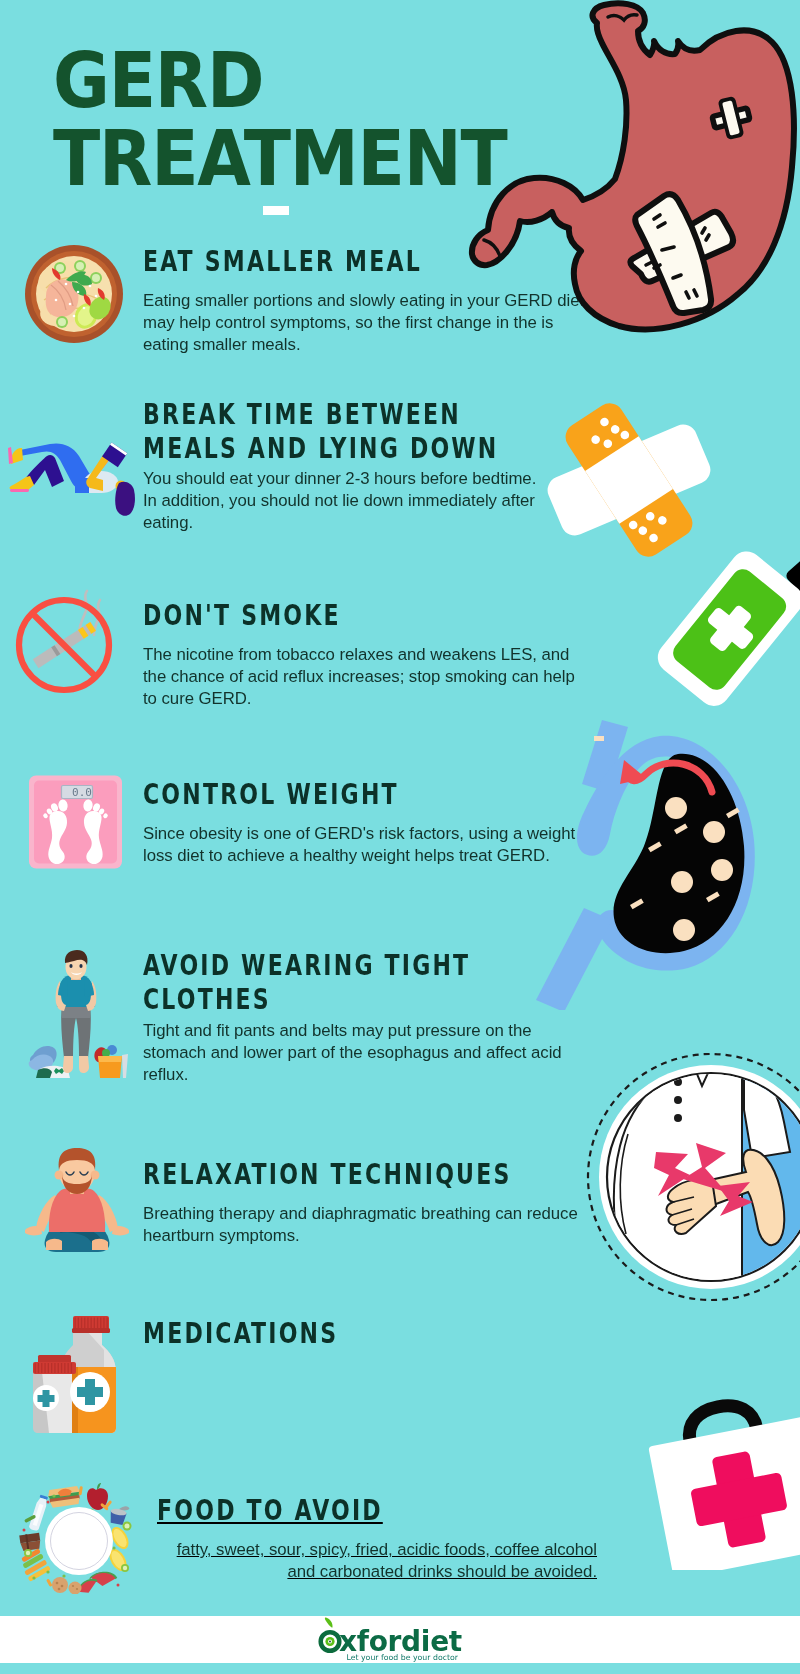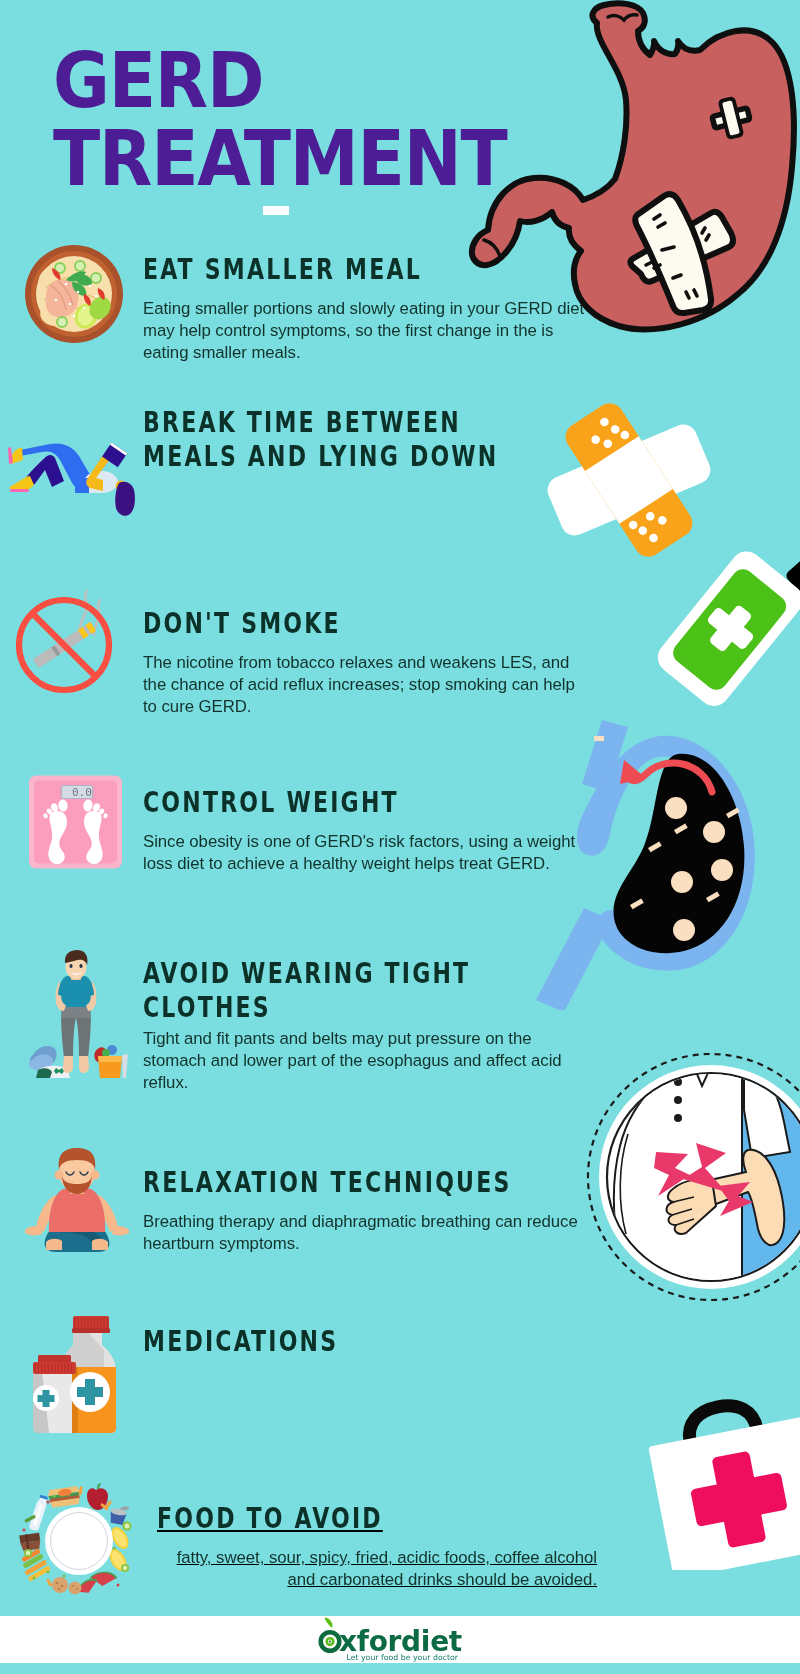--- a/index.html
+++ b/index.html
@@ -1,20 +1,20 @@
 <!DOCTYPE html>
 <html><head>
 <meta charset="utf-8">
 <style>
   html,body{margin:0;padding:0;}
   body{width:800px;height:1674px;background:#7adee0;font-family:"Liberation Sans",sans-serif;overflow:hidden;}
   .page{position:relative;width:800px;height:1674px;background:#7adee0;overflow:hidden;}
-  .title{position:absolute;left:53px;top:-10px;color:#4c1d95;font-family:"DejaVu Sans Condensed","DejaVu Sans",sans-serif;font-weight:bold;font-size:77px;line-height:78px;letter-spacing:-1.2px;white-space:pre-line;}
+  .title{position:absolute;left:53px;top:-10px;color:#14532d;font-family:"DejaVu Sans Condensed","DejaVu Sans",sans-serif;font-weight:bold;font-size:77px;line-height:78px;letter-spacing:-1.2px;white-space:pre-line;}
   .dash{position:absolute;left:263px;top:206px;width:26px;height:9px;background:#ffffff;}
-  .sec{position:absolute;margin-top:8px;}
+  .sec{position:absolute;}
   .sec h2{margin:0;color:#0c3128;font-family:"DejaVu Sans Condensed","DejaVu Sans",sans-serif;font-weight:bold;font-size:29px;line-height:34.3px;letter-spacing:2.6px;white-space:pre;transform:scaleX(0.845);transform-origin:0 0;}
   .sec p{margin:0;color:#12332c;font-family:"Liberation Sans",sans-serif;font-size:16.8px;line-height:22px;letter-spacing:-0.05px;white-space:pre;}
   .footerbar{position:absolute;left:0;top:1616px;width:800px;height:47px;background:#ffffff;}
   svg{display:block;}
   .ill{position:absolute;}
 </style>
 </head>
 <body>
 
 <div class="page">
@@ -26,20 +26,23 @@
   <div class="sec" id="sec0" style="left:143px;top:244px;width:437px;">
     <h2>EAT SMALLER MEAL</h2>
     <p style="margin-top:12px;">Eating smaller portions and slowly eating in your GERD diet
 may help control symptoms, so the first change in the is
 eating smaller meals.</p>
   </div>
 
   <div class="sec" id="sec1" style="left:143px;top:397px;width:400px;">
     <h2>BREAK TIME BETWEEN
 MEALS AND LYING DOWN</h2>
+    <p style="margin-top:2px;">You should eat your dinner 2-3 hours before bedtime.
+In addition, you should not lie down immediately after
+eating.</p>
   </div>
 
   <div class="sec" id="sec3" style="left:143px;top:777px;width:430px;">
     <h2>CONTROL WEIGHT</h2>
     <p style="margin-top:12px;">Since obesity is one of GERD's risk factors, using a weight
 loss diet to achieve a healthy weight helps treat GERD.</p>
   </div>
 
   <div class="sec" id="sec2" style="left:143px;top:598px;width:430px;">
     <h2>DON'T SMOKE</h2>

